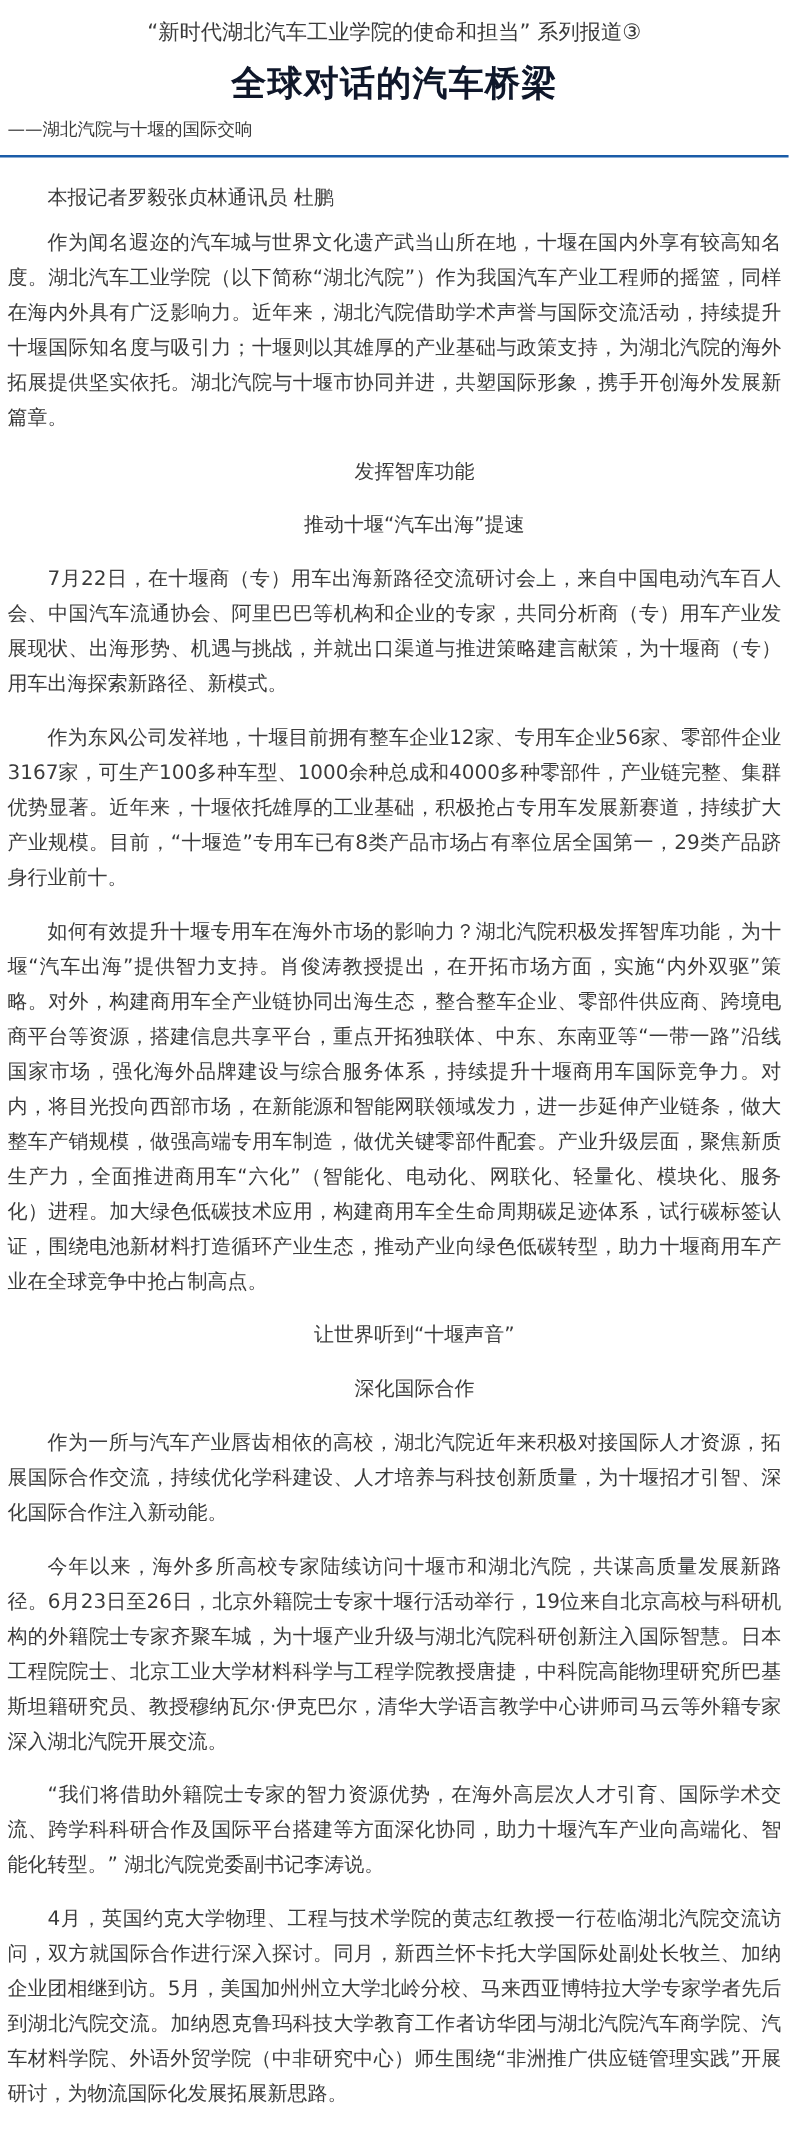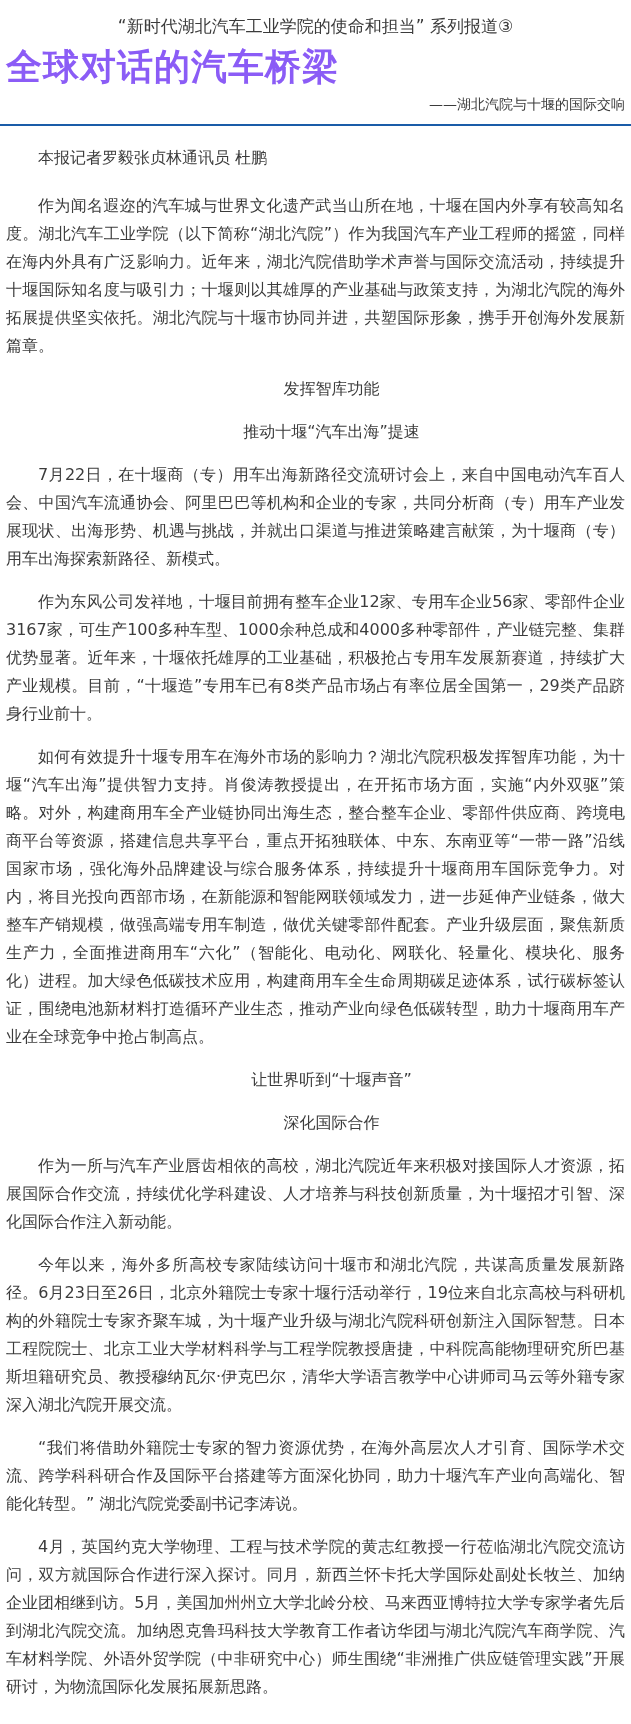--- a/index.html
+++ b/index.html
@@ -18,45 +18,46 @@
     box-sizing: border-box;
   }
   .series {
     text-align: center;
     font-size: 17px;
     line-height: 24px;
     color: #3b3b3b;
     margin: 4px 0 10px 0;
   }
   .title {
-    font-size: 36px;
+    text-align: center;
+    font-size: 28px;
     line-height: 38px;
     font-weight: bold;
-    color: #8b5cf6;
+    color: #0f172a;
     margin: 0 0 8px 0;
     letter-spacing: 1px;
   }
   .subtitle {
-    text-align: right;
+    text-align: left;
     font-size: 14px;
     line-height: 20px;
     color: #3b3b3b;
     margin: 0 0 10px 0;
   }
   .rule {
     border: none;
     border-top: 2px solid #1a5ca8;
     margin: 0 -6px;
     height: 0;
   }
   .byline {
     font-size: 16px;
     line-height: 24px;
     text-indent: 2em;
-    margin: 20px 0 22px 0;
+    margin: 20px 0 10px 0;
     color: #3b3b3b;
   }
   .body p {
     font-size: 16px;
     line-height: 28px;
     margin: 0 0 15px 0;
     text-indent: 2em;
     text-align: justify;
     color: #3b3b3b;
     word-break: break-all;

